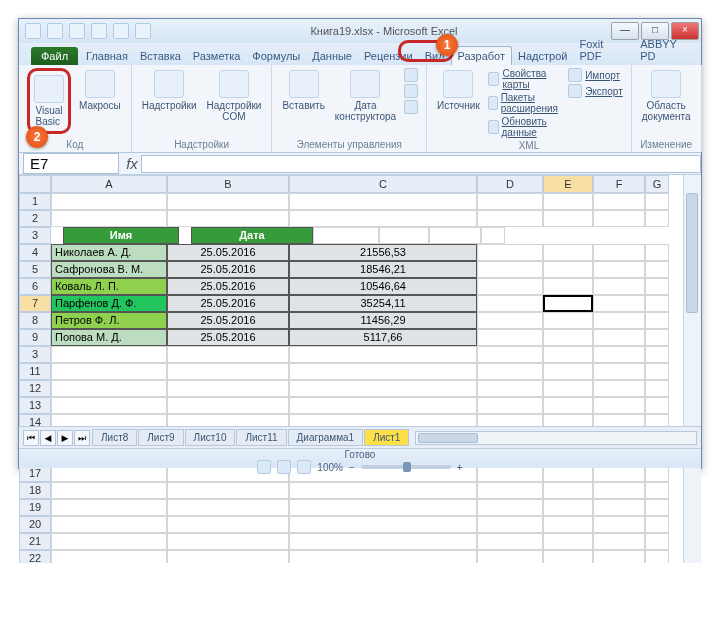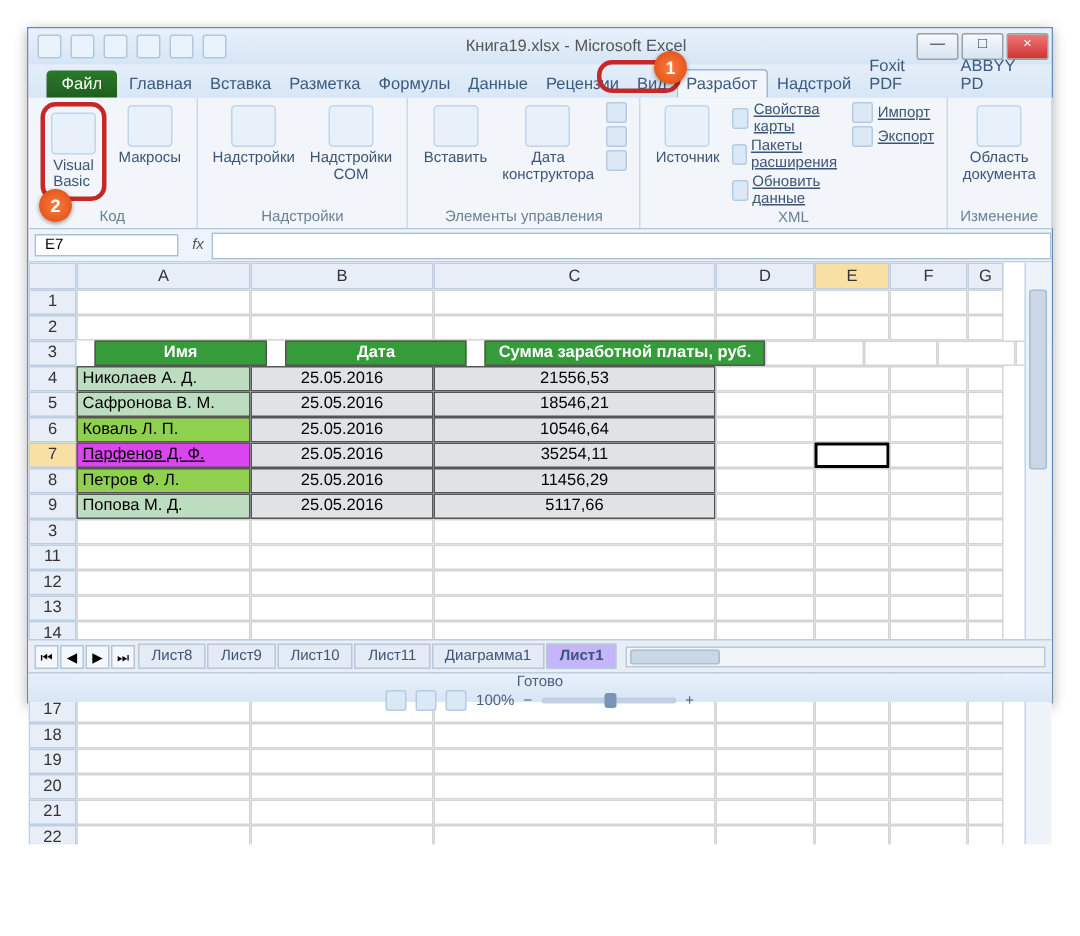--- a/index.html
+++ b/index.html
@@ -24,46 +24,46 @@
 .btn-big { display: flex; flex-direction: column; align-items: center; font-size: 10px; color: #3c5576; gap: 2px; cursor: pointer; padding: 2px; }
 .btn-icon { width: 30px; height: 28px; background: #e8f0fa; border: 1px solid #c0d4ea; border-radius: 3px; }
 .grp-label { font-size: 10px; color: #6b7f96; padding: 2px 0; }
 .col-btns { display: flex; flex-direction: column; gap: 2px; font-size: 10px; color: #3c5576; text-decoration: underline; }
 .col-btn { display: flex; align-items: center; gap: 3px; }
 .mini-icon { width: 14px; height: 14px; background: #dbe8f6; border: 1px solid #b5cbe3; border-radius: 2px; }
 .vb-highlight { border: 3px solid #c62828; border-radius: 10px; padding: 2px; }
 .badge { position: absolute; width: 22px; height: 22px; background: radial-gradient(#ff7a3c,#d84a12); color: #fff; font-weight: bold; border-radius: 50%; text-align: center; line-height: 22px; font-size: 12px; box-shadow: 0 1px 3px rgba(0,0,0,.4); }
 .badge1 { top: 34px; left: 436px; }
 .badge2 { top: 126px; left: 26px; }
-.namebox-row { height: 22px; background: #eef4fb; border-bottom: 1px solid #bccee2; display: flex; align-items: center; font-size: 10px; }
+.namebox-row { height: 22px; background: #eef4fb; border-bottom: 1px solid #bccee2; display: flex; align-items: center; font-size: 15px; }
 .namebox { width: 96px; border: 1px solid #abc1d9; background: #fff; padding: 1px 6px; margin: 0 4px; }
 .fx { width: 18px; font-style: italic; color: #555; text-align: center; }
 .formula { flex: 1; border: 1px solid #abc1d9; background: #fff; height: 18px; }
 .grid-area { position: relative; height: 388px; background: #fff; overflow: hidden; }
 .col-headers { display: flex; height: 18px; font-size: 11px; color: #333; }
 .corner { width: 32px; border: 1px solid #bfcfe1; background: #e8eef7; }
 .col-h { border: 1px solid #bfcfe1; background: #e8eef7; text-align: center; line-height: 16px; }
 .col-h.sel { background: #f8dfa4; }
 .wA { width: 116px; } .wB { width: 122px; } .wC { width: 188px; } .wD { width: 66px; } .wE { width: 50px; } .wF { width: 52px; } .wG { width: 24px; }
 .rows { }
 .row { display: flex; height: 17px; font-size: 11px; }
 .row-h { width: 32px; border: 1px solid #bfcfe1; background: #e8eef7; text-align: center; line-height: 15px; color: #333; }
 .row-h.sel { background: #f8dfa4; }
 .cell { border: 1px solid #d5d5d5; line-height: 15px; padding: 0 3px; overflow: hidden; white-space: nowrap; }
 .hdr-cell { background: #369b3b; color: #fff; font-weight: bold; text-align: center; border: 1px solid #555; margin-left: 12px; }
 .name-cell { background: #bcddc0; border: 1px solid #555; }
 .data-cell { background: #dfe3e6; text-align: center; border: 1px solid #555; }
-.row-y .name-cell { background: #d946ef; text-decoration: underline; }
+.row-y .name-cell { background: #22c55e; }
 .row-g .name-cell { background: #8fd14f; }
 .sel-cell { border: 2px solid #000 !important; background: #fff; }
 .sheet-tabs { height: 22px; background: #e8eef7; border-top: 1px solid #bccee2; display: flex; align-items: center; font-size: 10px; padding: 0 4px; gap: 2px; position: absolute; bottom: 20px; left: 0; right: 0; }
 .nav { display: flex; gap: 1px; }
 .navb { width: 16px; height: 16px; border: 1px solid #b0c4da; background: #f4f8fc; text-align: center; line-height: 14px; font-size: 9px; }
 .stab { padding: 2px 8px; background: #e4ebf4; border: 1px solid #b8c8db; color: #3c5576; }
-.stab.active { background: #c4b5fd; font-weight: bold; }
+.stab.active { background: #fde047; font-weight: normal; }
 .hscroll { flex: 1; height: 14px; border: 1px solid #b8c8db; background: #f0f4f9; margin-left: 4px; position: relative; }
 .hthumb { position: absolute; left: 2px; width: 60px; height: 10px; top: 1px; background: #cad7e7; border: 1px solid #a8bcd2; border-radius: 2px; }
 .status { position: absolute; bottom: 0; left: 0; right: 0; height: 20px; background: linear-gradient(#e8f0fa,#d8e6f5); border-top: 1px solid #bccee2; display: flex; align-items: center; font-size: 10px; color: #4a6080; padding: 0 8px; justify-content: space-between; flex-direction: column; }
 .zoom { display: flex; align-items: center; gap: 6px; }
 .slider { width: 90px; height: 4px; background: #c0d0e2; position: relative; border-radius: 2px; }
 .knob { position: absolute; left: 42px; top: -3px; width: 8px; height: 10px; background: #7a94b3; border-radius: 2px; }
 .vscroll { position: absolute; right: 0; top: 0; bottom: 0; width: 18px; background: #eef3fa; border-left: 1px solid #c4d3e5; }
 .vthumb { position: absolute; top: 18px; left: 2px; width: 12px; height: 120px; background: #cad7e7; border: 1px solid #a8bcd2; border-radius: 2px; }
 .dev-tab-hi { position: absolute; border: 3px solid #c62828; border-radius: 10px; top: 40px; left: 398px; width: 56px; height: 22px; pointer-events: none; }
 </style>
@@ -239,21 +239,20 @@
           <div class="cell wC"></div>
           <div class="cell wD"></div>
           <div class="cell wE"></div>
           <div class="cell wF"></div>
           <div class="cell wG"></div>
         </div>
         <div class="row">
           <div class="row-h">3</div>
           <div class="cell wA hdr-cell">Имя</div>
           <div class="cell wB hdr-cell">Дата</div>
-          <div class="cell wC hdr-cell">Сумма заработной платы, руб.</div>
           <div class="cell wD"></div>
           <div class="cell wE"></div>
           <div class="cell wF"></div>
           <div class="cell wG"></div>
         </div>
         <div class="row">
           <div class="row-h">4</div>
           <div class="cell wA name-cell">Николаев А. Д.</div>
           <div class="cell wB data-cell">25.05.2016</div>
           <div class="cell wC data-cell">21556,53</div>

